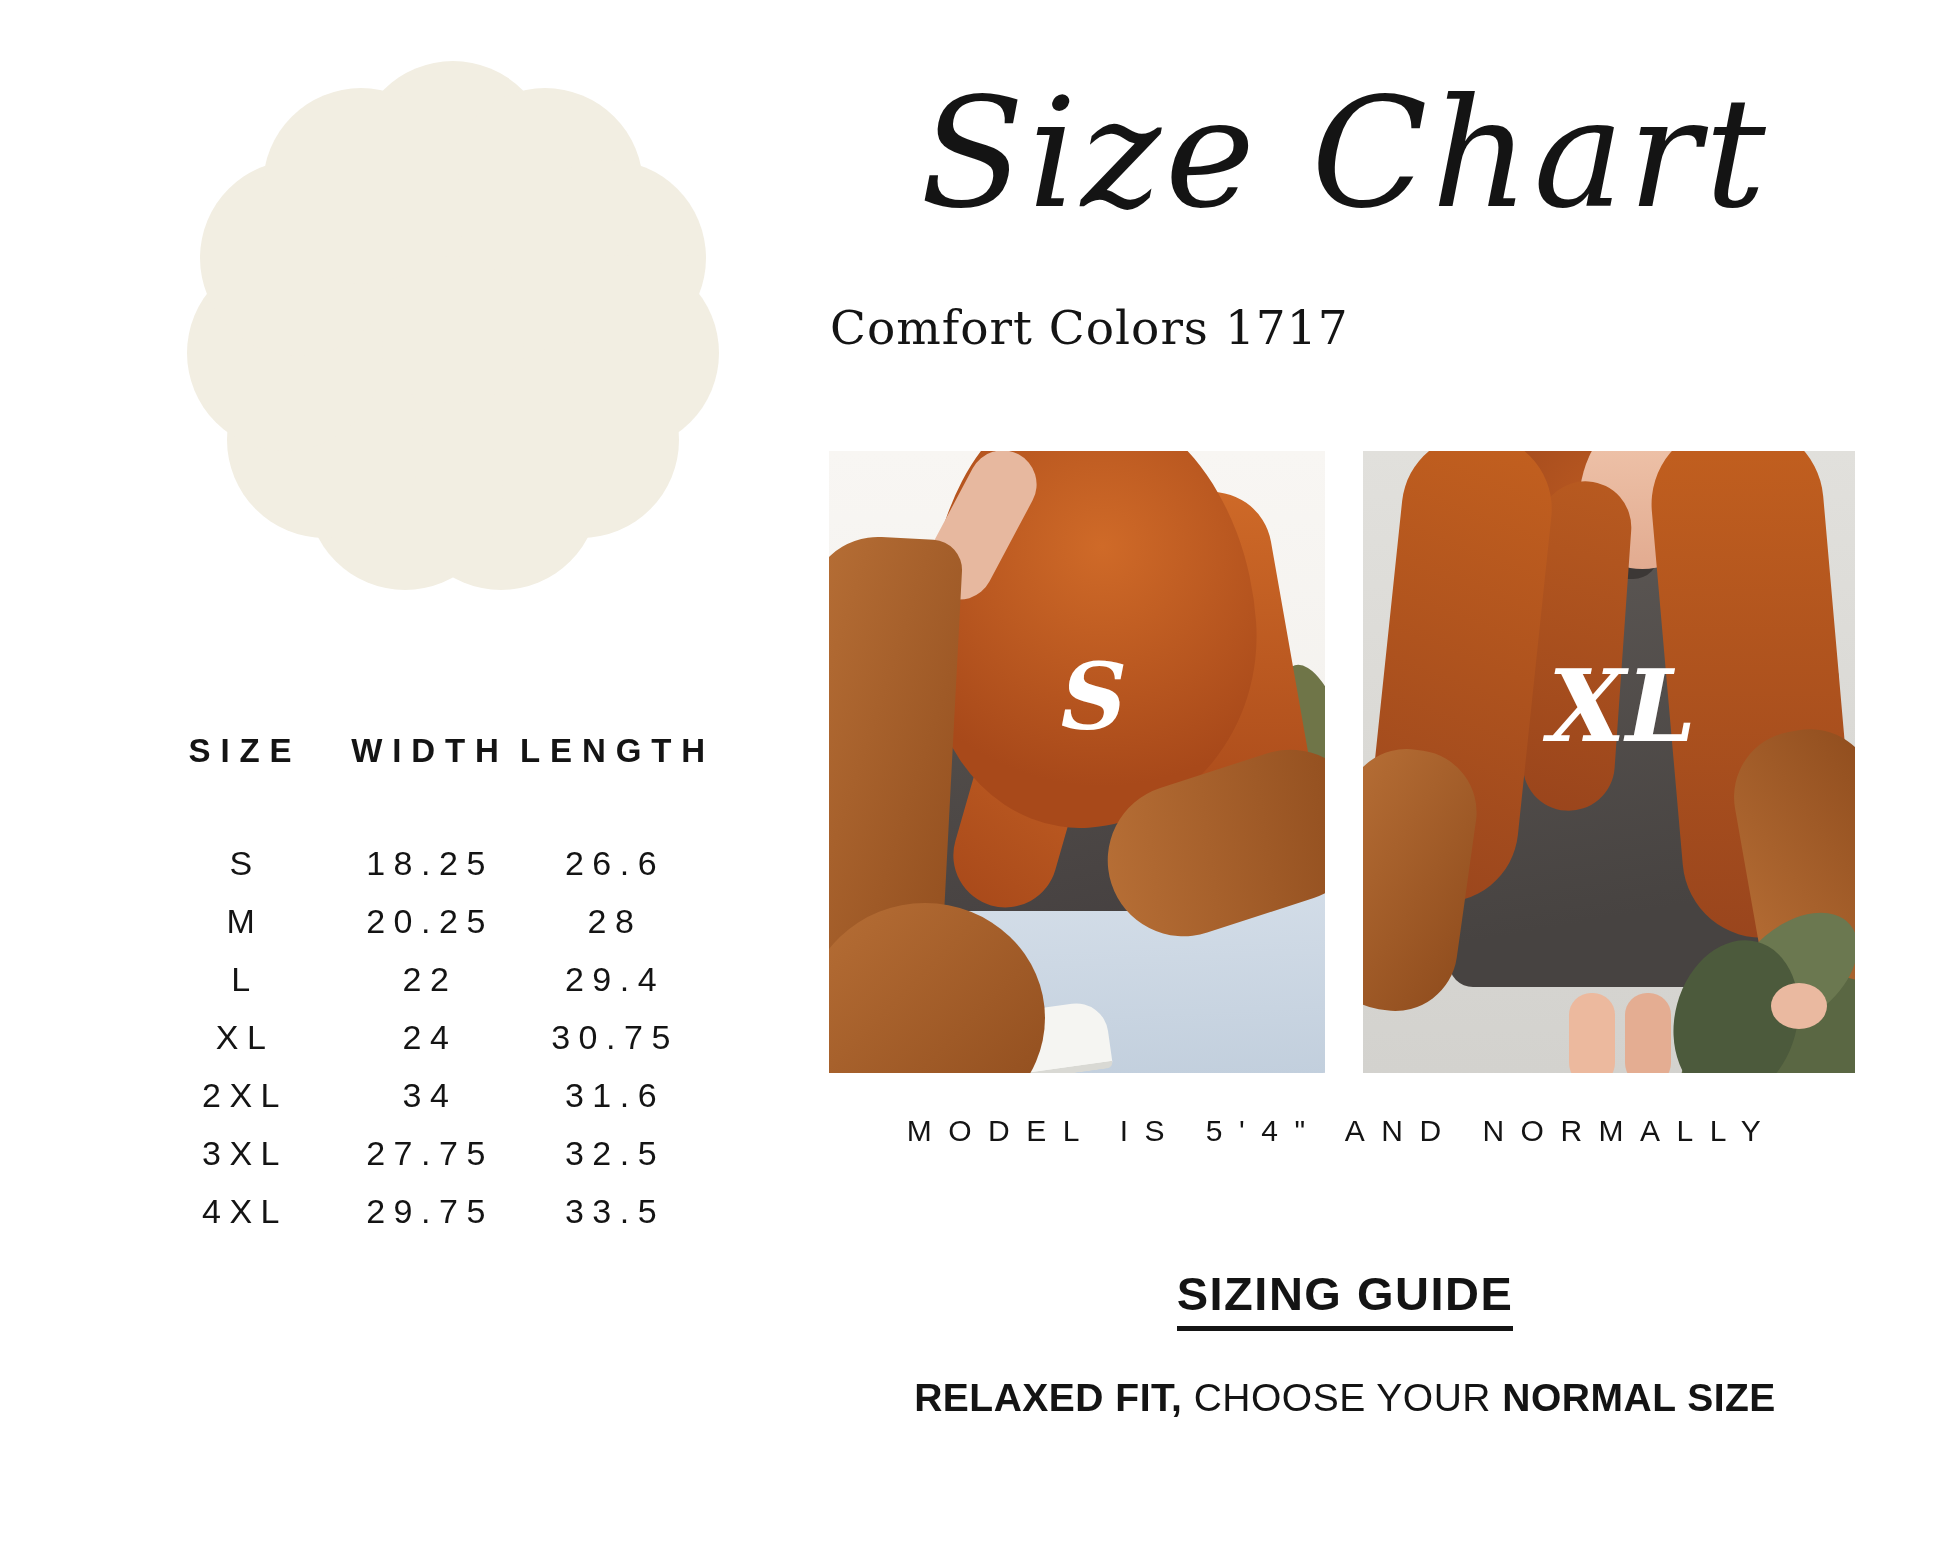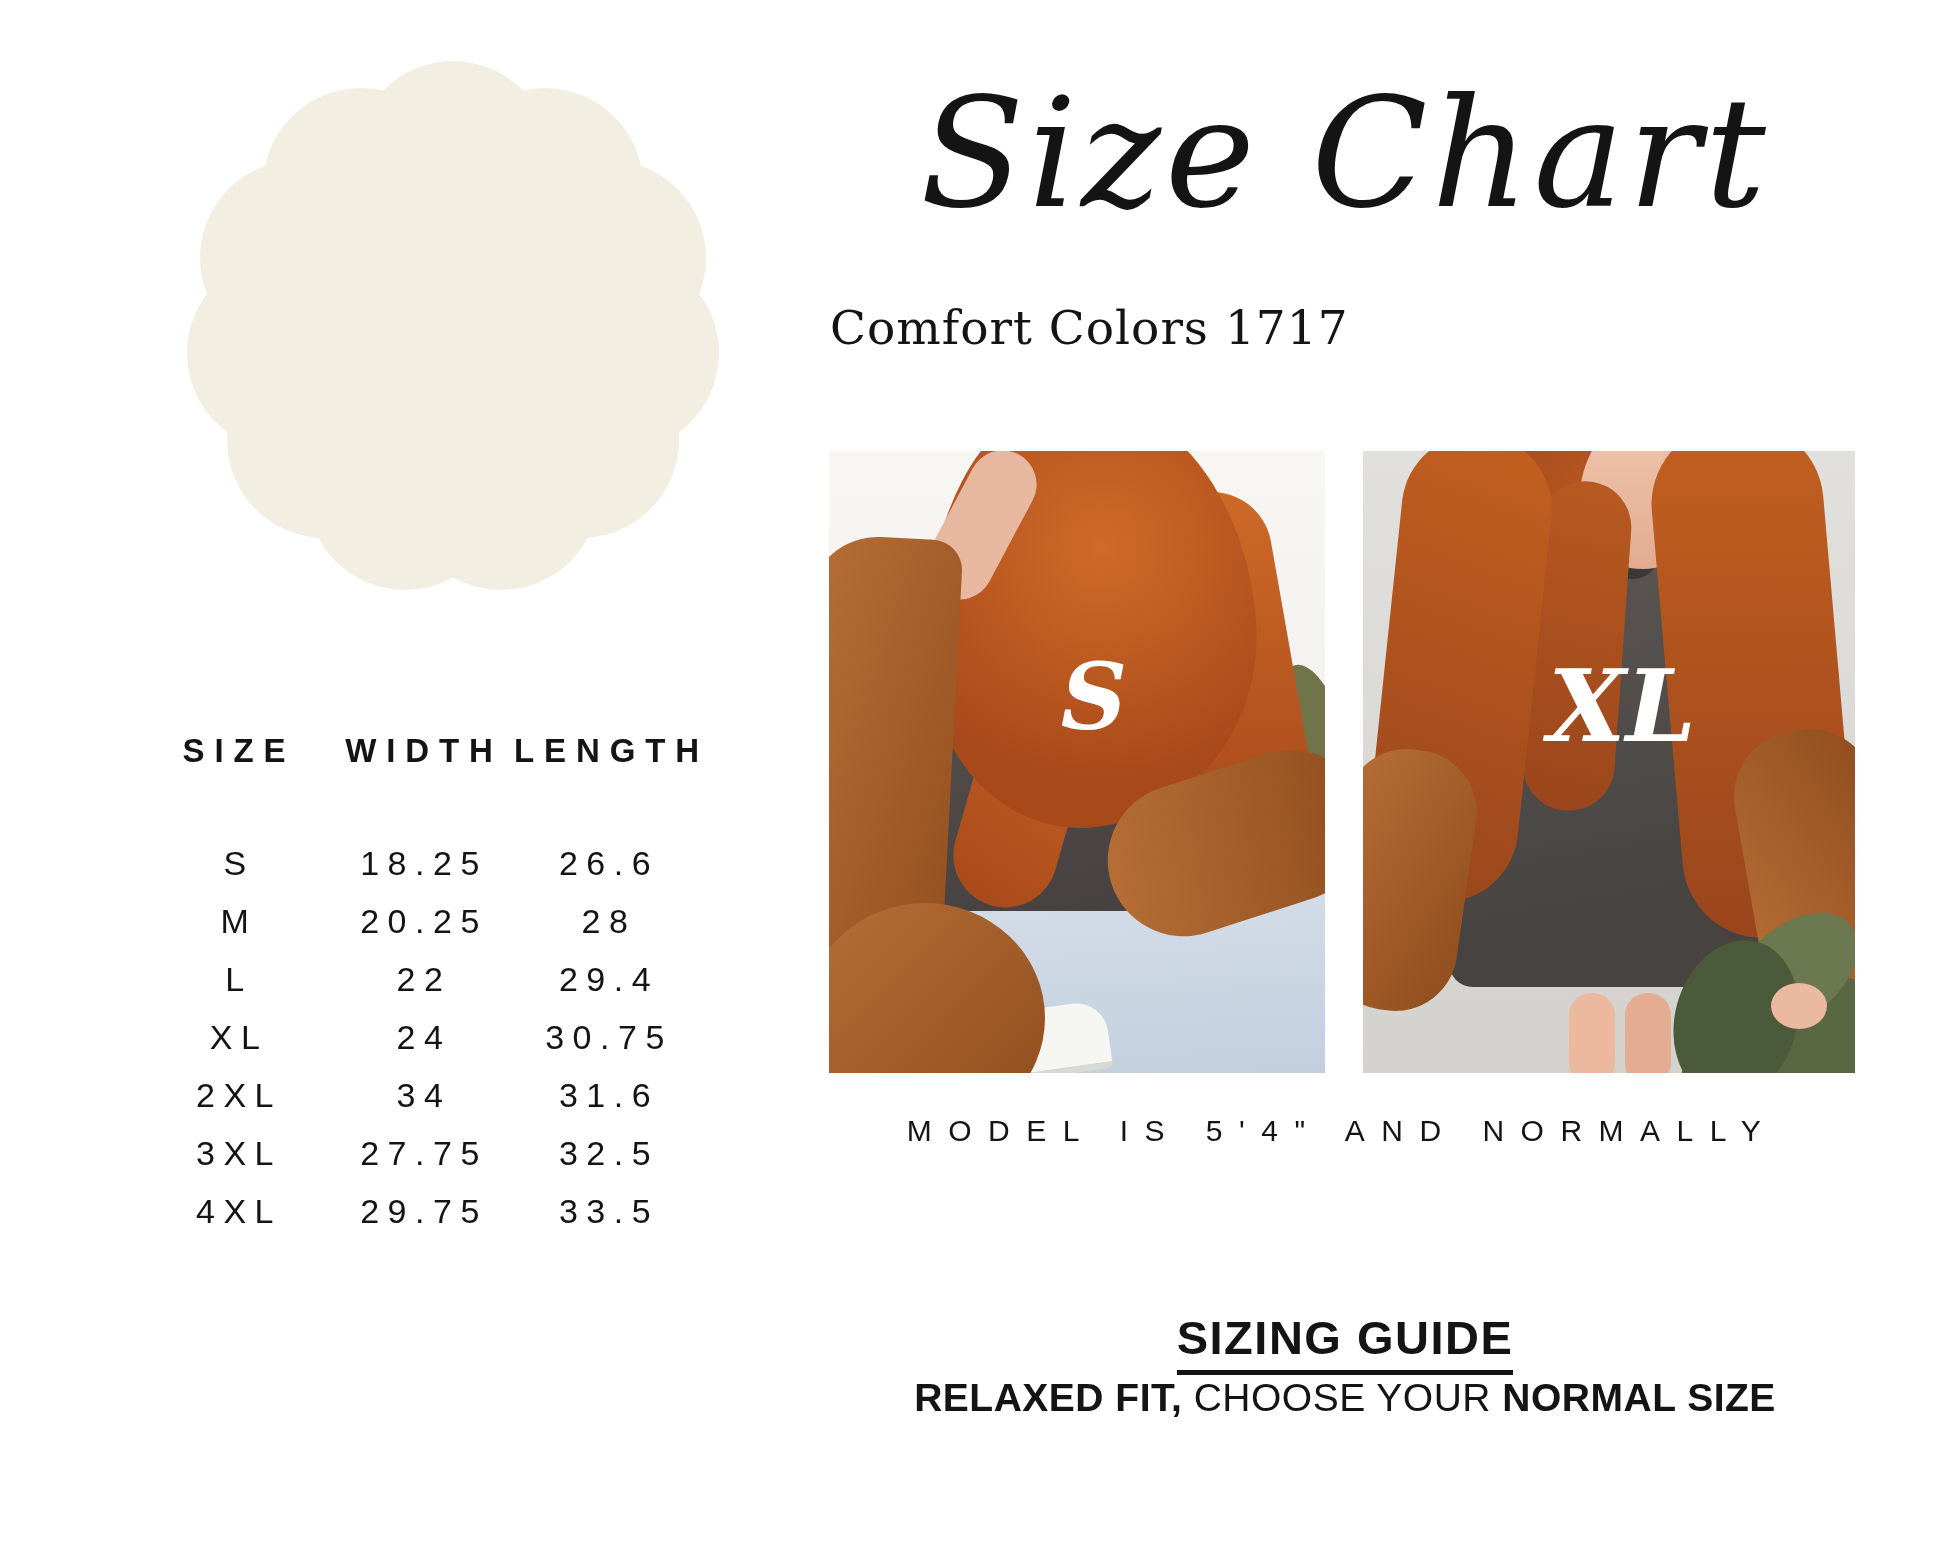--- a/index.html
+++ b/index.html
@@ -15,21 +15,21 @@
   html,body{margin:0;padding:0;background:#fff;}
   .canvas{position:relative;width:1932px;height:1557px;background:#ffffff;overflow:hidden;
           font-family:"Liberation Sans",sans-serif;color:var(--ink);}
 
   
   .blob{position:absolute;left:186px;top:62px;width:534px;height:534px;}
   .blob .core{position:absolute;left:49px;top:49px;width:436px;height:436px;border-radius:50%;background:var(--cream);}
   .blob .petal{position:absolute;width:196px;height:196px;border-radius:50%;background:var(--cream);}
 
   
-  .size-table{position:absolute;left:144px;top:732px;width:560px;}
+  .size-table{position:absolute;left:150px;top:732px;width:560px;}
   .st-grid{display:grid;grid-template-columns:190px 180px 190px;}
   .st-head{font-weight:bold;font-size:33px;letter-spacing:.30em;}
   .st-head .cell{text-align:center;}
   .st-rows{margin-top:74px;display:grid;grid-template-columns:190px 180px 190px;row-gap:19px;
            font-size:34px;line-height:39px;letter-spacing:.25em;font-weight:500;}
   .st-rows .cell{text-align:center;white-space:nowrap;}
   .st-note{position:absolute;left:130px;top:1331px;width:600px;text-align:center;
            font-size:26px;font-weight:bold;letter-spacing:.28em;}
 
   
@@ -112,21 +112,21 @@
   .r-hand{right:28px;top:532px;width:56px;height:46px;background:#eab9a0;border-radius:50%;z-index:22;}
   .r-leafA{right:-44px;bottom:-54px;width:224px;height:144px;background:var(--leaf1);border-radius:50%;transform:rotate(-25deg);z-index:21;}
   .r-leafB{right:-12px;bottom:56px;width:144px;height:92px;background:var(--leaf2);border-radius:50%;transform:rotate(-40deg);z-index:21;}
   .r-leafC{right:58px;bottom:-28px;width:122px;height:162px;background:var(--leaf3);border-radius:50%;transform:rotate(15deg);z-index:21;}
 
   
   .model-caption{position:absolute;left:829px;top:1103px;width:1026px;text-align:center;
                  font-size:30px;font-weight:500;letter-spacing:.55em;line-height:1.85;}
 
   
-  .guide-heading{position:absolute;left:830px;top:1266px;width:1030px;text-align:center;margin-top:44px;}
+  .guide-heading{position:absolute;left:830px;top:1266px;width:1030px;text-align:center;}
   .guide-heading span{display:inline-block;font-size:47px;font-weight:bold;letter-spacing:1.5px;
                       border-bottom:5px solid var(--ink);padding-bottom:5px;}
   .guide-lines{position:absolute;left:790px;top:1372px;width:1110px;text-align:center;
                font-size:39px;line-height:51px;letter-spacing:.5px;}
   .guide-lines .seg{font-weight:400;}
   .guide-lines .seg.bold{font-weight:800;}
 </style>
 </head>
 <body>
 

